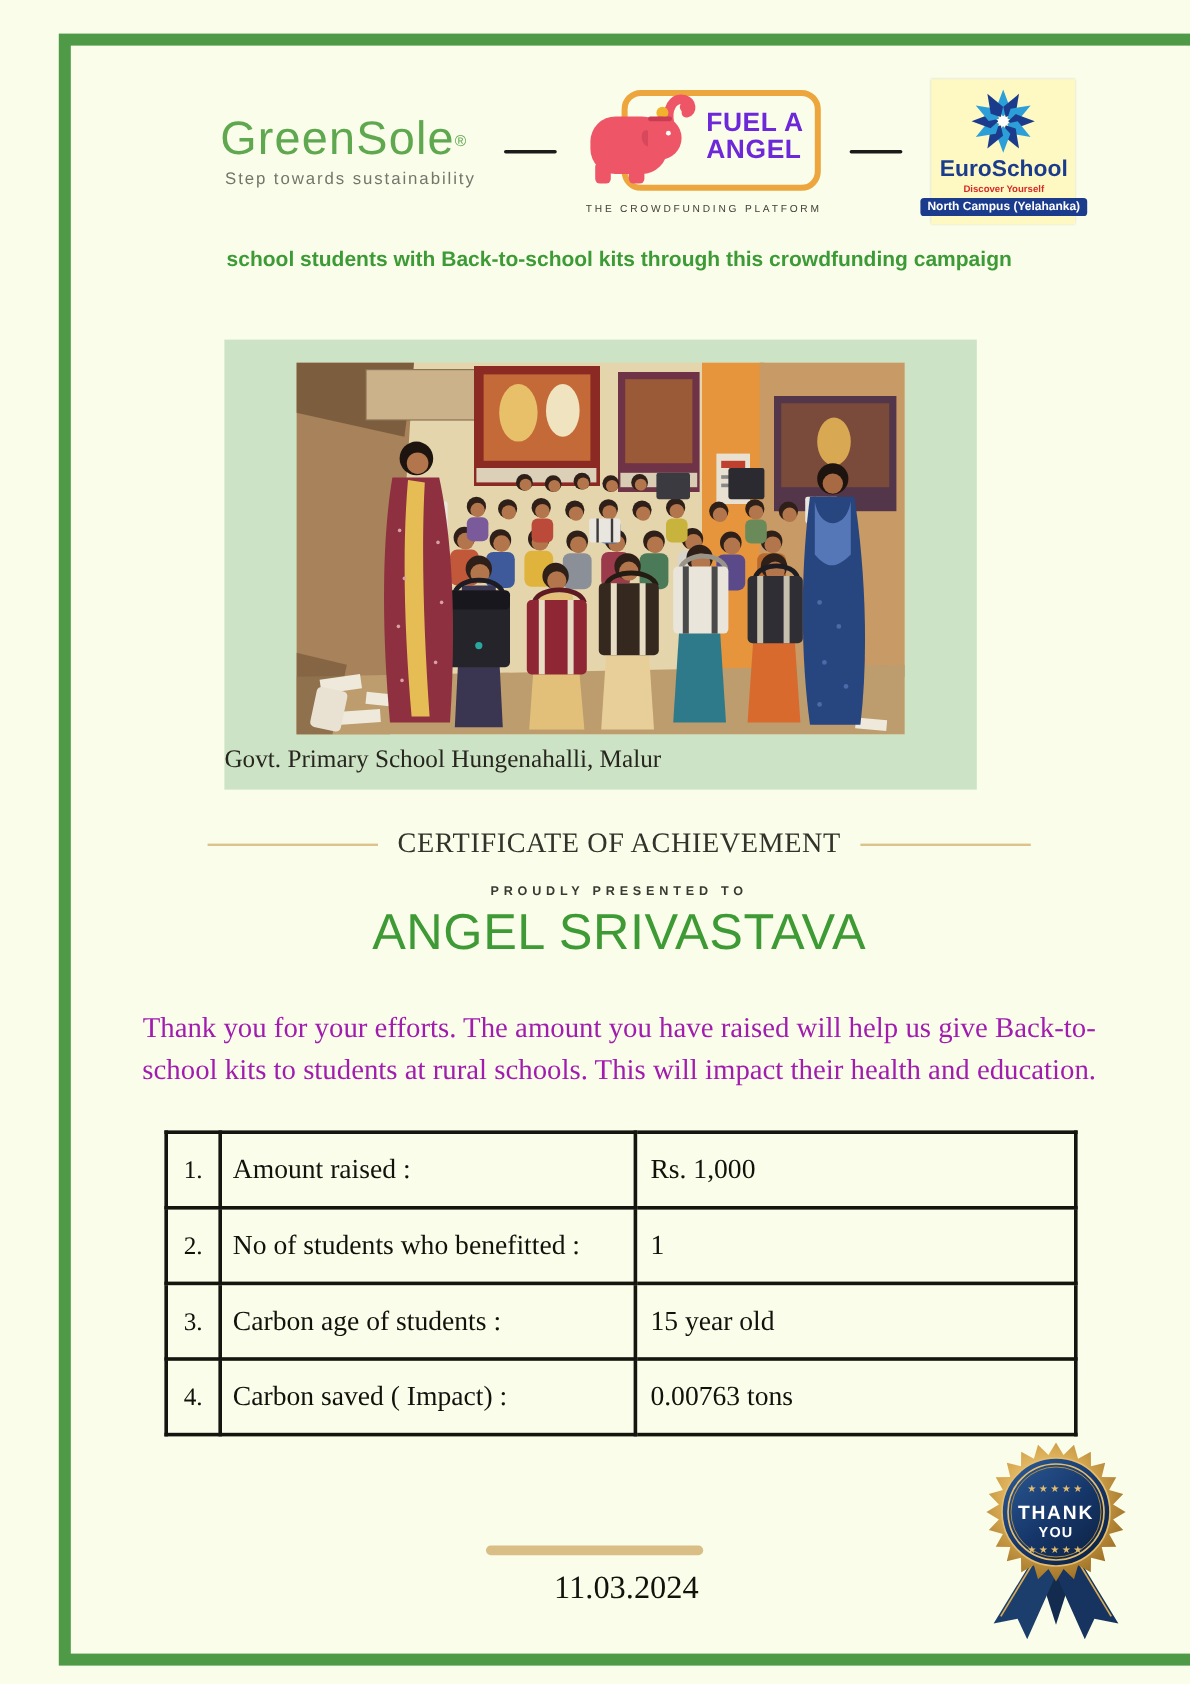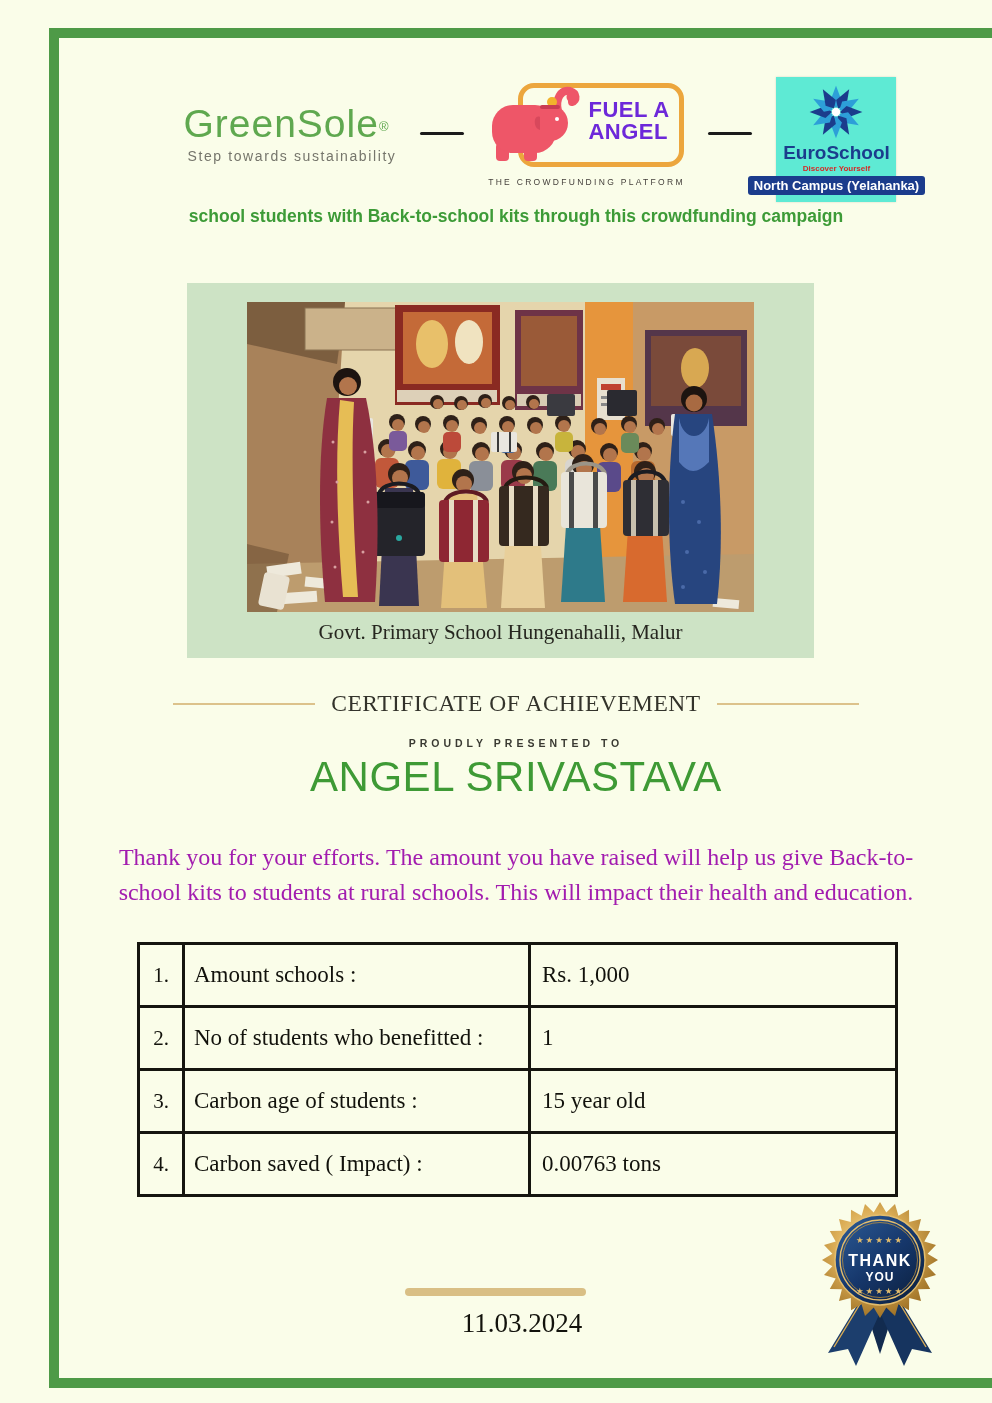--- a/index.html
+++ b/index.html
@@ -13,34 +13,34 @@
   .gs-name{font-size:39px;font-weight:400;color:#5fa84f;letter-spacing:1px;line-height:1;}
   .gs-reg{font-size:13px;vertical-align:super;color:#5fa84f;}
   .gs-tag{margin-top:5px;font-size:14px;color:#75756b;letter-spacing:1.6px;margin-left:12px;}
   .dash{width:44px;height:3px;background:#1b1b1b;border-radius:2px;}
   .fad{display:flex;flex-direction:column;align-items:center;width:196px;}
   .fad-box{position:relative;width:196px;height:92px;}
   .fad-border{position:absolute;left:30px;top:2px;right:0;bottom:6px;border:5px solid #eca63d;border-radius:16px;}
   .fad-el{position:absolute;left:0;top:0;}
   .fad-text{position:absolute;left:100px;top:18px;font-weight:bold;font-size:22px;line-height:1.02;color:#6d28d9;letter-spacing:.5px;}
   .fad-tag{margin-top:4px;font-size:8.5px;letter-spacing:2.3px;color:#45403c;white-space:nowrap;}
-  .es{background:#5eead4;width:116px;padding:6px 2px 7px;display:flex;flex-direction:column;align-items:center;box-shadow:0 0 2px rgba(0,0,0,.15);margin-top:11px;}
+  .es{background:#fef9c3;width:116px;padding:6px 2px 7px;display:flex;flex-direction:column;align-items:center;box-shadow:0 0 2px rgba(0,0,0,.15);}
   .es-name{font-size:19px;font-weight:bold;color:#1b3c8c;line-height:1.05;margin-top:2px;}
   .es-tag{font-size:8px;font-weight:bold;color:#d42a28;margin-top:1px;}
-  .es-campus{margin-top:3px;background:#1b3c8c;color:#fff;font-size:13px;font-weight:bold;
+  .es-campus{margin-top:3px;background:#1b3c8c;color:#fff;font-size:10px;font-weight:bold;
              padding:2px 6px;border-radius:3px;white-space:nowrap;}
 
   
   .intro{position:absolute;top:202px;left:0;right:0;text-align:center;font-weight:bold;
          font-size:17.5px;line-height:28px;color:#3d9b37;}
 
   
   .photo-card{position:absolute;left:187px;top:283px;width:627px;height:375px;background:#cde3c5;}
   .photo{position:absolute;left:60px;top:19px;width:507px;height:310px;display:block;}
-  .photo-caption{position:absolute;bottom:13px;left:0;right:0;text-align:center;
+  .photo-caption{position:absolute;bottom:13px;left:0;right:0;text-align:left;
                  font-family:"Liberation Serif",serif;font-size:21px;color:#26261f;}
 
   
   .title-row{position:absolute;top:690px;left:0;right:0;display:flex;align-items:center;justify-content:center;gap:16px;}
   .gold-line{width:142px;height:2px;background:#dcc28b;}
   .cert-title{font-family:"Liberation Serif",serif;font-size:23.5px;letter-spacing:.5px;color:#33332b;white-space:nowrap;}
   .presented{position:absolute;top:737px;left:0;right:0;text-align:center;
              font-size:10.5px;font-weight:bold;letter-spacing:4px;color:#3a3a32;}
   .recipient{position:absolute;top:753px;left:0;right:0;text-align:center;
              font-size:42px;color:#3e9a35;letter-spacing:0.5px;}
@@ -344,21 +344,21 @@
 
   <div class="message">
     <div>Thank you for your efforts. The amount you have raised will help us give Back-to-</div>
     <div>school kits to students at rural schools. This will impact their health and education.</div>
   </div>
 
   <table class="ctable">
     <tbody>
       <tr>
         <td class="td-num">1.</td>
-        <td class="td-label">Amount schools :</td>
+        <td class="td-label">Amount raised :</td>
         <td class="td-value">Rs. 1,000</td>
       </tr>
       <tr>
         <td class="td-num">2.</td>
         <td class="td-label">No of students who benefitted :</td>
         <td class="td-value">1</td>
       </tr>
       <tr>
         <td class="td-num">3.</td>
         <td class="td-label">Carbon age of students :</td>

